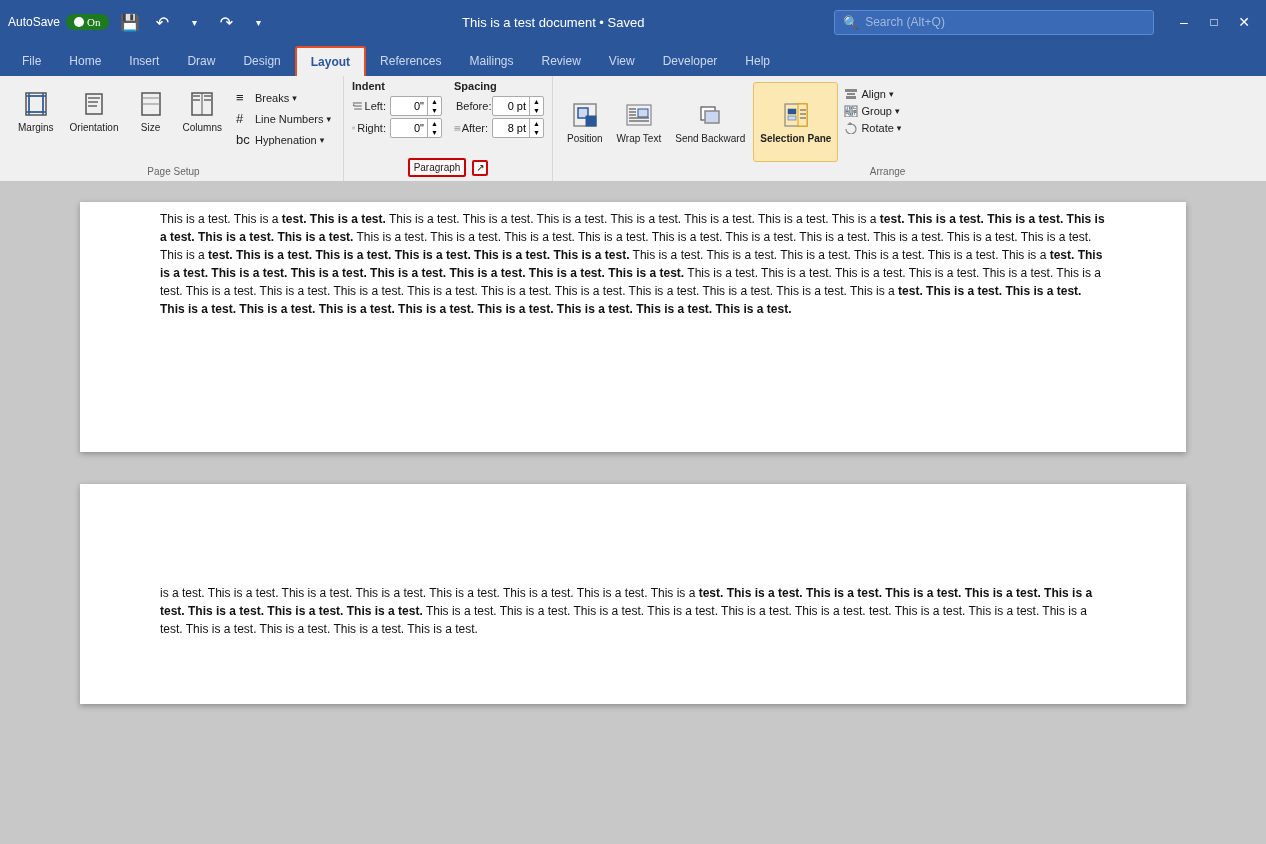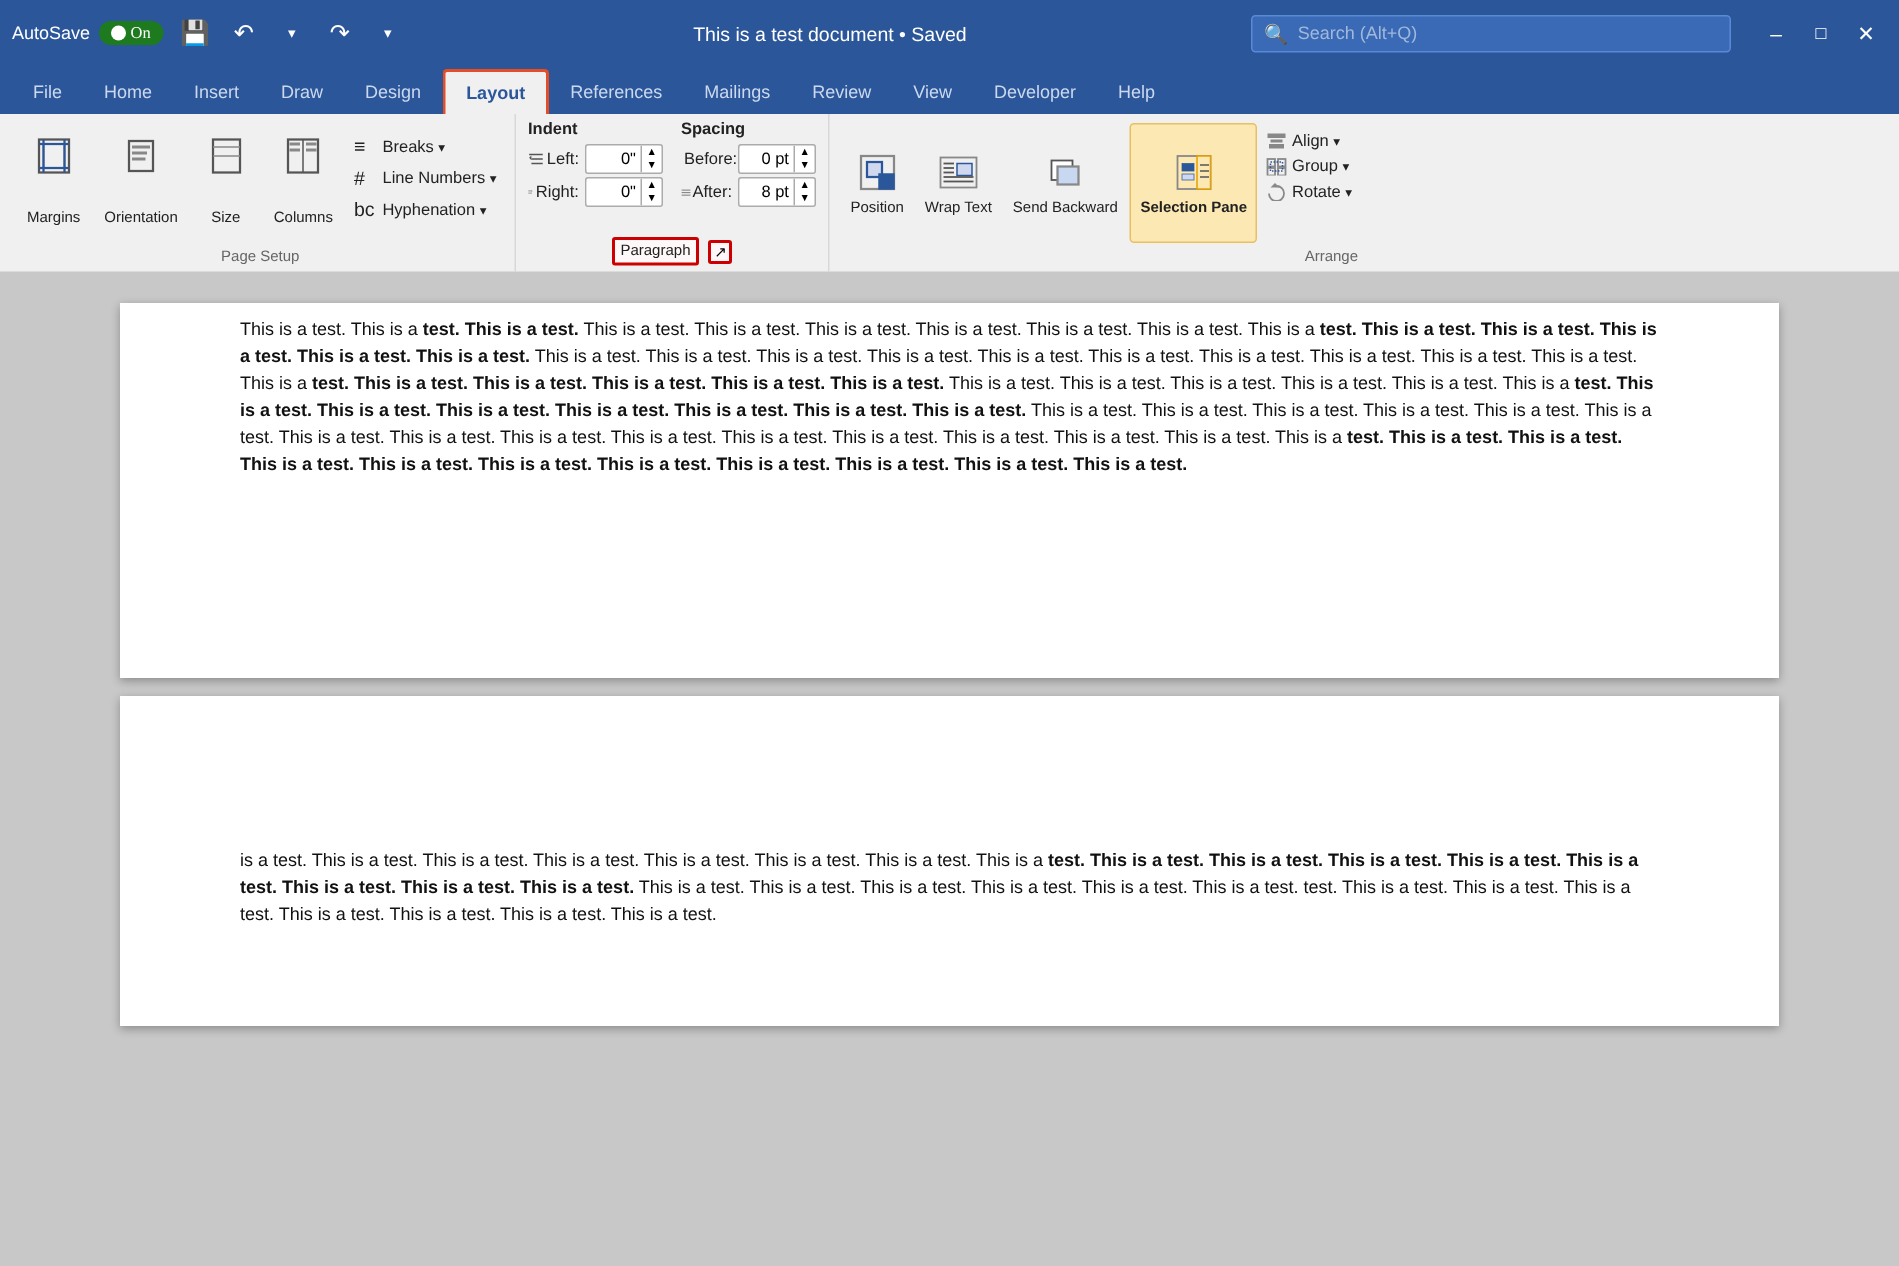--- a/index.html
+++ b/index.html
@@ -125,21 +125,21 @@
       align-items: flex-start;
       gap: 4px;
       flex: 1;
       padding-top: 4px;
     }
     .ribbon-btn-large {
       display: flex;
       flex-direction: column;
       align-items: center;
       justify-content: center;
-      gap: 20px;
+      gap: 2px;
       cursor: pointer;
       padding: 4px 6px;
       border-radius: 3px;
       min-width: 44px;
     }
     .ribbon-btn-large .btn-icon {
       width: 32px; height: 32px;
       display: flex; align-items: center; justify-content: center;
       font-size: 22px;
     }
@@ -297,21 +297,21 @@
     }
 
     
     #doc-area {
       background: #c8c8c8;
       height: calc(844px - 44px - 32px - 106px);
       overflow: hidden;
       padding: 20px 80px;
       display: flex;
       flex-direction: column;
-      gap: 12px;
+      gap: 32px;
     }
     .doc-page {
       background: white;
       box-shadow: 0 2px 6px rgba(0,0,0,0.3);
       width: 100%;
       min-height: 200px;
       position: relative;
       overflow: hidden;
     }
     .doc-content {

